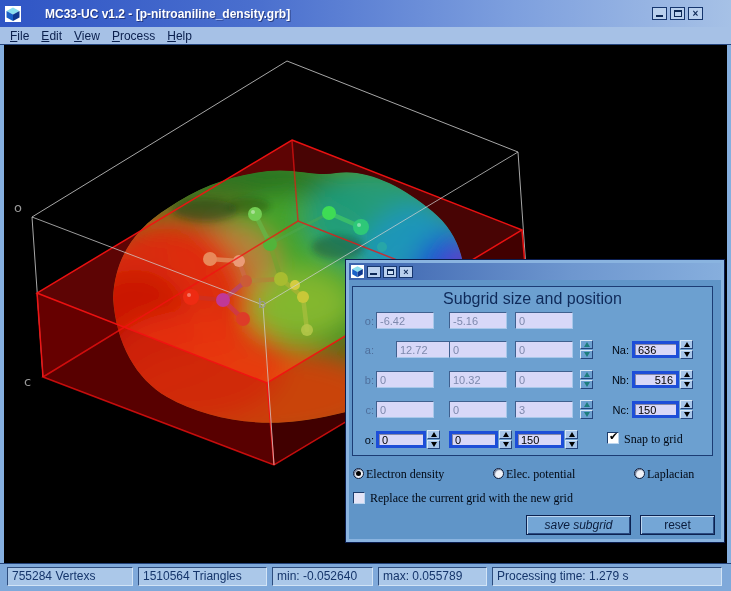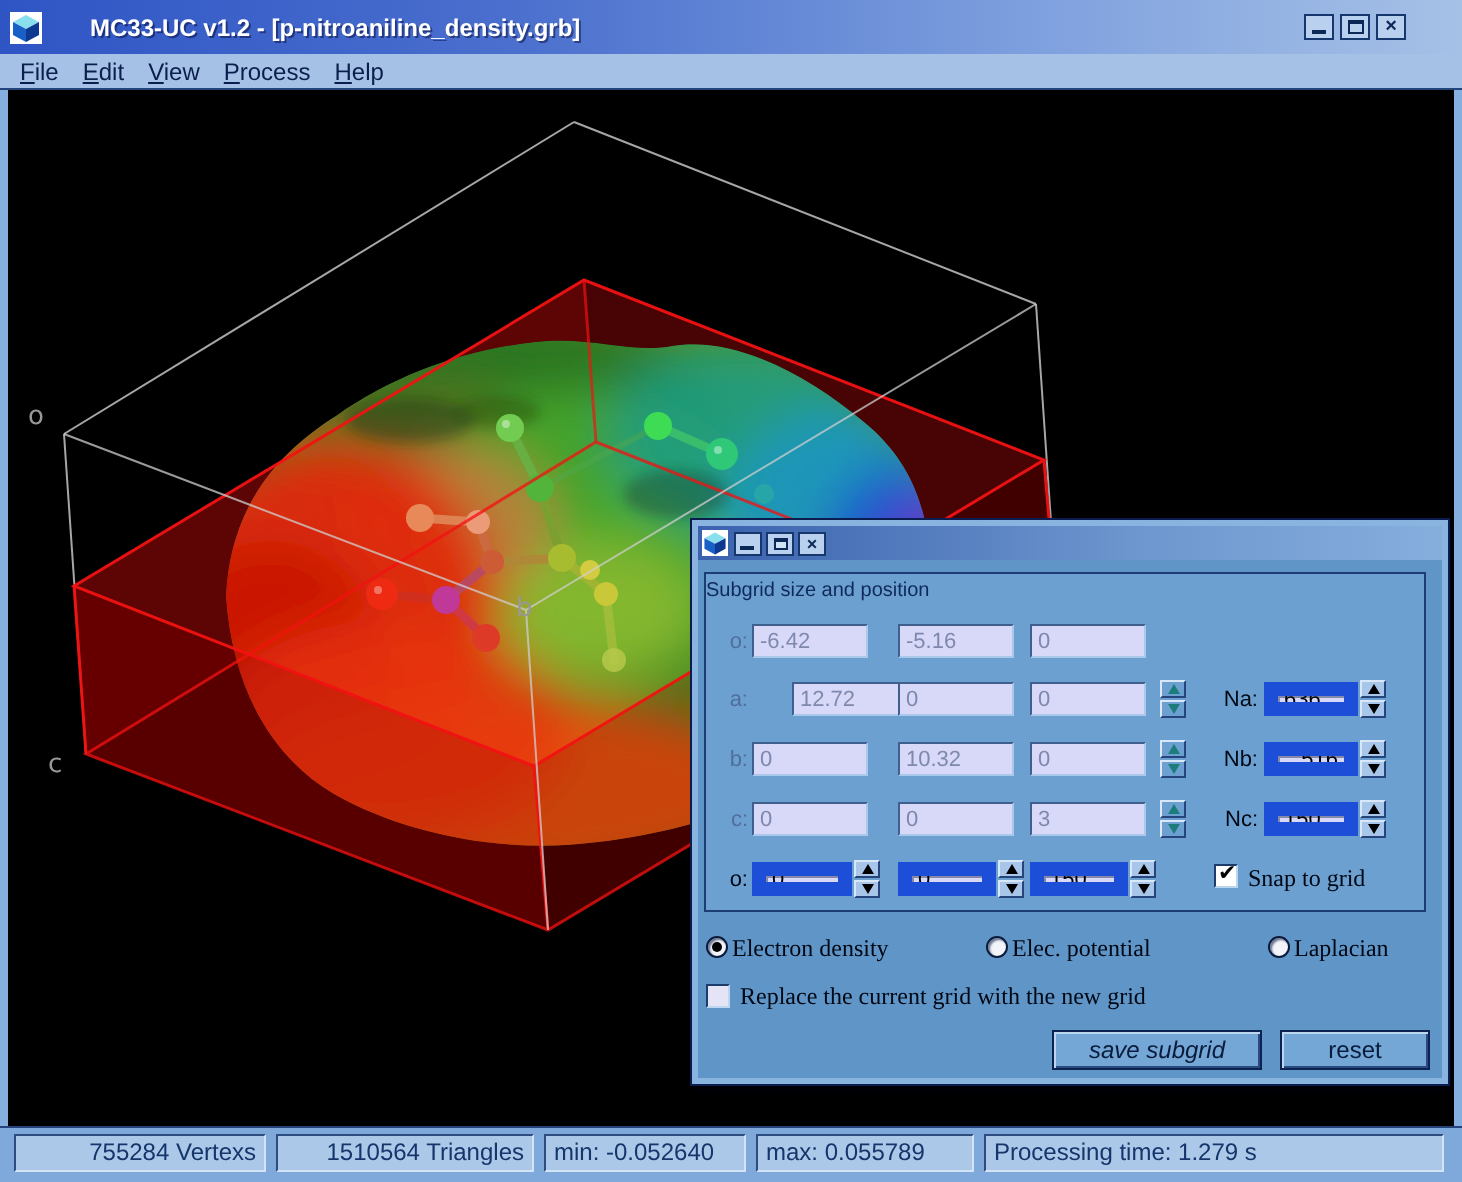--- a/index.html
+++ b/index.html
@@ -33,21 +33,21 @@
   .scene { position:absolute; left:0; top:0; }
   .scene text { font-family:"DejaVu Sans",sans-serif; font-size:13px; fill:#989898; }
 
   
   .statusbar { position:absolute; left:0; top:563px; width:731px; height:28px;
     background:#7fa9da; border-top:1px solid #23437a;
     display:flex; gap:5px; padding:3px 0 0 7px; }
   .spanel { height:19px; background:#abc8e9; color:#15356b; font-size:12px;
     border:1px solid; border-color:#2d4d7e #d2e4f6 #d2e4f6 #2d4d7e;
     padding:1px 4px 0 4px; white-space:nowrap; overflow:hidden; }
-  .spanel.right { text-align:right; }
+  .spanel.right { }
   .sp1{width:126px;} .sp2{width:129px;} .sp3{width:101px;} .sp4{width:109px;} .sp5{width:230px;}
 
   
   .dialog { position:absolute; left:341px; top:214px; width:380px; height:284px;
     background:#8ab4e0; border:1px solid #0b1d4f; box-shadow:2px 3px 0 rgba(0,0,10,.6); }
   .dlg-inner { position:absolute; left:3px; top:3px; right:3px; bottom:3px; background:#6095c8; }
   .dlg-titlebar { height:17px; background:linear-gradient(90deg,#3a62ae,#6e97cf 60%,#86aedd);
     display:flex; align-items:center; padding:0 2px; gap:3px; }
   .dlg-titlebar .dlgicon { width:13px; height:13px; flex:0 0 auto; }
   .dlg-titlebar .dtext { color:#fff; font-weight:bold; font-size:11px; flex:1 1 auto;
@@ -55,31 +55,31 @@
   .dlg-btns { display:flex; gap:2px; }
   .dbtn { width:14px; height:12px; background:#b9d0ee; border:1px solid #16366e; position:relative; }
   .dbtn .minbar { position:absolute; left:2px; bottom:2px; width:7px; height:2px; background:#0c2856; }
   .dbtn .maxbox { position:absolute; left:3px; top:2px; width:7px; height:6px;
     border:1px solid #0c2856; border-top-width:2px; background:#cfe2f6; }
   .dbtn.close { font-size:9px; font-weight:bold; color:#0c2856; text-align:center; line-height:10px; }
 
   .dlg-body { position:relative; height:calc(100% - 17px); font-size:11px; }
   .groupbox { position:absolute; left:3px; top:6px; width:361px; height:170px;
     background:#6ca0d0; border:1px solid #1c3c74; }
-  .grouptitle { position:absolute; left:0; top:3px; width:100%; text-align:left;
-    color:#0f2a5a; font-size:10px; }
+  .grouptitle { position:absolute; left:0; top:3px; width:100%; text-align:center;
+    color:#0f2a5a; font-size:16px; }
 
   .rowlabel { position:absolute; width:19px; text-align:right; color:#4f6f9c; font-size:11px; }
   .rowlabel.en { color:#000814; }
   .nlabel { position:absolute; width:24px; text-align:right; color:#000814; font-size:11px; }
 
   .field { position:absolute; height:17px; background:#d8d8f8; font-size:11px;
     padding:2px 3px 0 3px; white-space:nowrap; overflow:hidden; }
   .field.dis { color:#7e89ad; border:1px solid; border-color:#3f608f #a9c8ea #a9c8ea #3f608f; }
-  input.field { color:#000; border:7px solid #1d4ed8; box-shadow:inset 1px 1px 0 rgba(10,20,50,.4);
+  input.field { color:#000; border:3px solid #1d4ed8; box-shadow:inset 1px 1px 0 rgba(10,20,50,.4);
     padding:0 3px; font-family:"Liberation Sans","DejaVu Sans",sans-serif; }
 
   .spin { position:absolute; display:flex; flex-direction:column; gap:1px; }
   .spin .sb { width:13px; height:9px; display:flex; align-items:center; justify-content:center;
     background:#a7c6ea; border:1px solid; border-color:#d8e8f8 #25457c #25457c #d8e8f8; }
   .spin.teal .sb { background:#6ca0d0; }
   .tri-up { width:0; height:0; border-left:3px solid transparent; border-right:3px solid transparent;
     border-bottom:5px solid #000; }
   .tri-dn { width:0; height:0; border-left:3px solid transparent; border-right:3px solid transparent;
     border-top:5px solid #000; }

